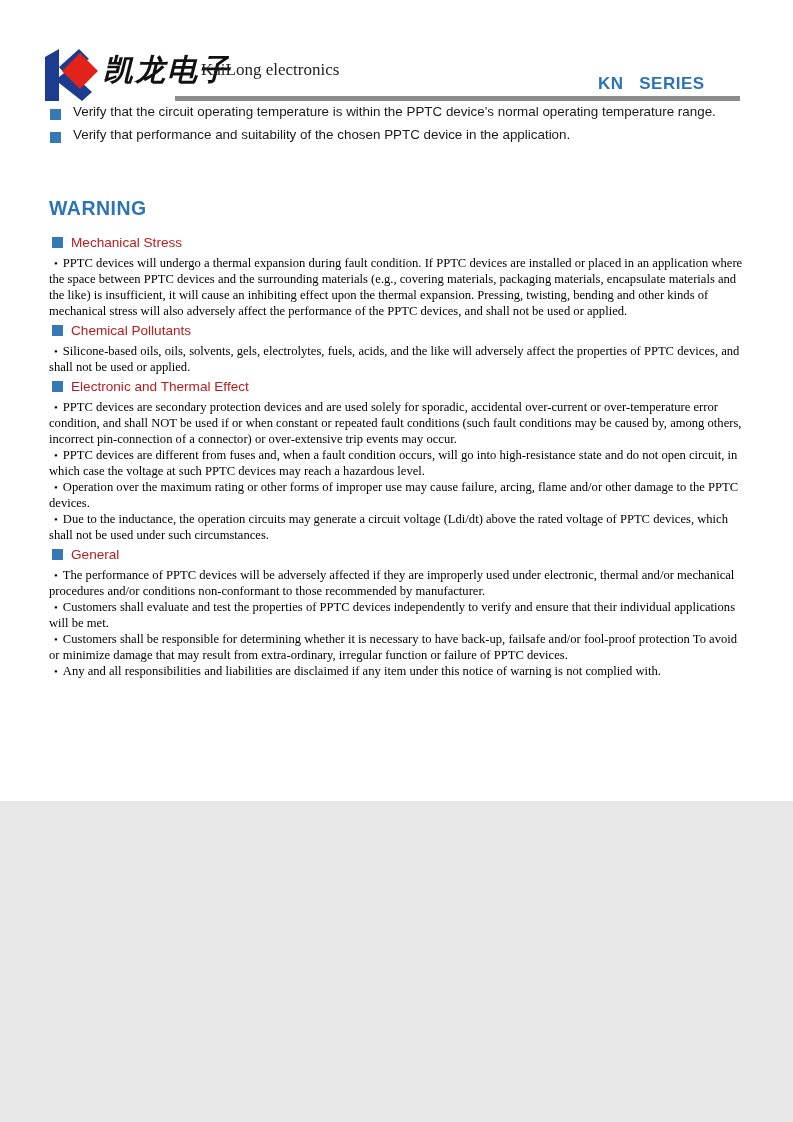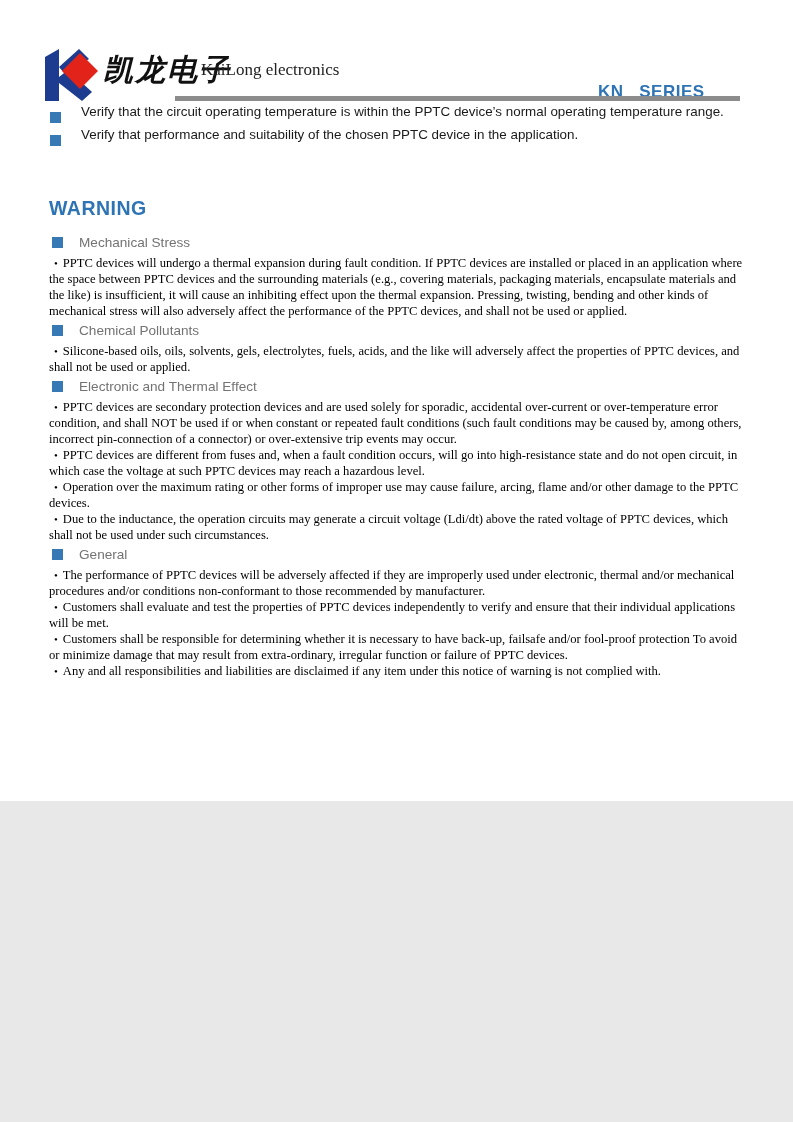--- a/index.html
+++ b/index.html
@@ -22,48 +22,48 @@
     font-size: 30px; font-weight: bold; font-style: italic;
     font-family: "DejaVu Sans", sans-serif; color: #111111;
     letter-spacing: 2px; white-space: nowrap;
   }
   .logo-en {
     position: absolute; left: 201px; top: 60px;
     font-family: "Liberation Serif", serif; font-size: 17px; color: #222222;
     white-space: nowrap;
   }
   .series-label {
-    position: absolute; left: 598px; top: 82px;
+    position: absolute; left: 598px; top: 74px;
     font-size: 17px; font-weight: bold; color: #2e74b5;
     letter-spacing: 0.5px; white-space: pre;
   }
   .header-rule {
     position: absolute; left: 175px; top: 96px;
     width: 565px; height: 5px; background: #8c8c8c;
   }
   
   .content { position: absolute; left: 49px; top: 101px; width: 701px; }
   .top-bullets { list-style: none; }
   .top-bullets li {
-    display: flex; align-items: flex-end; gap: 20px;
+    display: flex; align-items: center; gap: 12px;
     font-size: 13.4px; line-height: 22px; margin-bottom: 0.5px;
   }
   .sq {
     flex: 0 0 auto; width: 11px; height: 11px;
     background: #3779b5; margin-top: 5px; margin-left: 1px;
   }
   .warning-title {
     margin-top: 51px; margin-bottom: 12px;
     font-size: 19.5px; font-weight: bold; color: #2e74b5;
     letter-spacing: 0.5px;
   }
   .section-heading {
-    display: flex; align-items: flex-start; gap: 16px;
+    display: flex; align-items: flex-start; gap: 8px;
     font-size: 13.6px; line-height: 22px; margin: 1px 0 1px 2px;
-    color: #737373;
+    color: #b91c1c;
   }
   .section-heading .sq { margin-top: 5px; }
   .para {
     font-size: 12.6px; line-height: 16px; color: #000000;
     text-indent: 5px;
     font-family: Liberation Serif, serif;
   }
   .para .bullet { font-size: 11px; margin-right: 5px; }
   
   .footer-revision {

